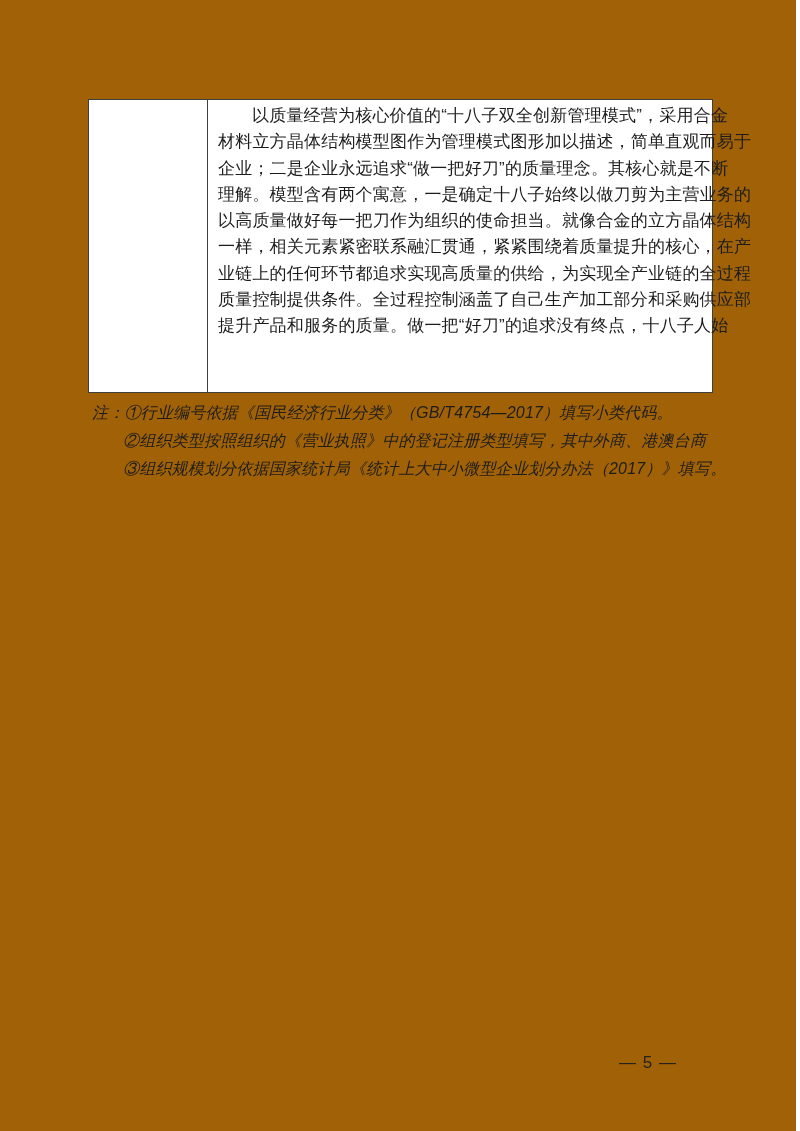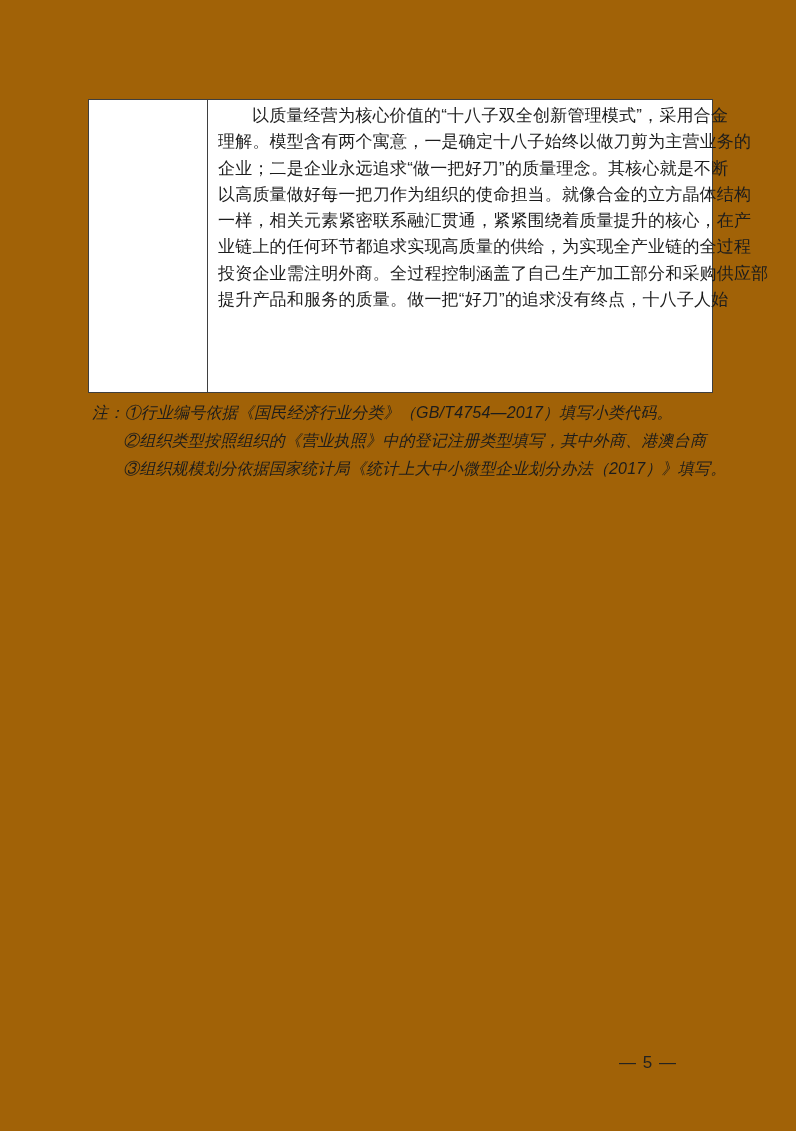--- a/index.html
+++ b/index.html
@@ -81,26 +81,27 @@
 </style>
 </head>
 <body>
 
 <div class="page">
 
   <div class="doc-table">
     <div class="cell-left"></div>
     <div class="cell-right">
       <div class="tline first">以质量经营为核心价值的“十八子双全创新管理模式”，采用合金</div>
+      <div class="tline">材料立方晶体结构模型图作为管理模式图形加以描述，简单直观而易于</div>
+      <div class="tline">企业；二是企业永远追求“做一把好刀”的质量理念。其核心就是不断</div>
       <div class="tline">理解。模型含有两个寓意，一是确定十八子始终以做刀剪为主营业务的</div>
-      <div class="tline">企业；二是企业永远追求“做一把好刀”的质量理念。其核心就是不断</div>
       <div class="tline">以高质量做好每一把刀作为组织的使命担当。就像合金的立方晶体结构</div>
       <div class="tline">一样，相关元素紧密联系融汇贯通，紧紧围绕着质量提升的核心，在产</div>
       <div class="tline">业链上的任何环节都追求实现高质量的供给，为实现全产业链的全过程</div>
-      <div class="tline">投资企业需注明外商。全过程控制涵盖了自己生产加工部分和采购供应部</div>
+      <div class="tline">质量控制提供条件。全过程控制涵盖了自己生产加工部分和采购供应部</div>
       <div class="tline">提升产品和服务的质量。做一把“好刀”的追求没有终点，十八子人始</div>
     </div>
   </div>
 
   <div class="notes">
     <div class="nline indent-note">注：①行业编号依据《国民经济行业分类》（GB/T4754—2017）填写小类代码。</div>
     <div class="nline indent-item">②组织类型按照组织的《营业执照》中的登记注册类型填写，其中外商、港澳台商</div>
     <div class="nline indent-item">③组织规模划分依据国家统计局《统计上大中小微型企业划分办法（2017）》填写。</div>
   </div>
 

